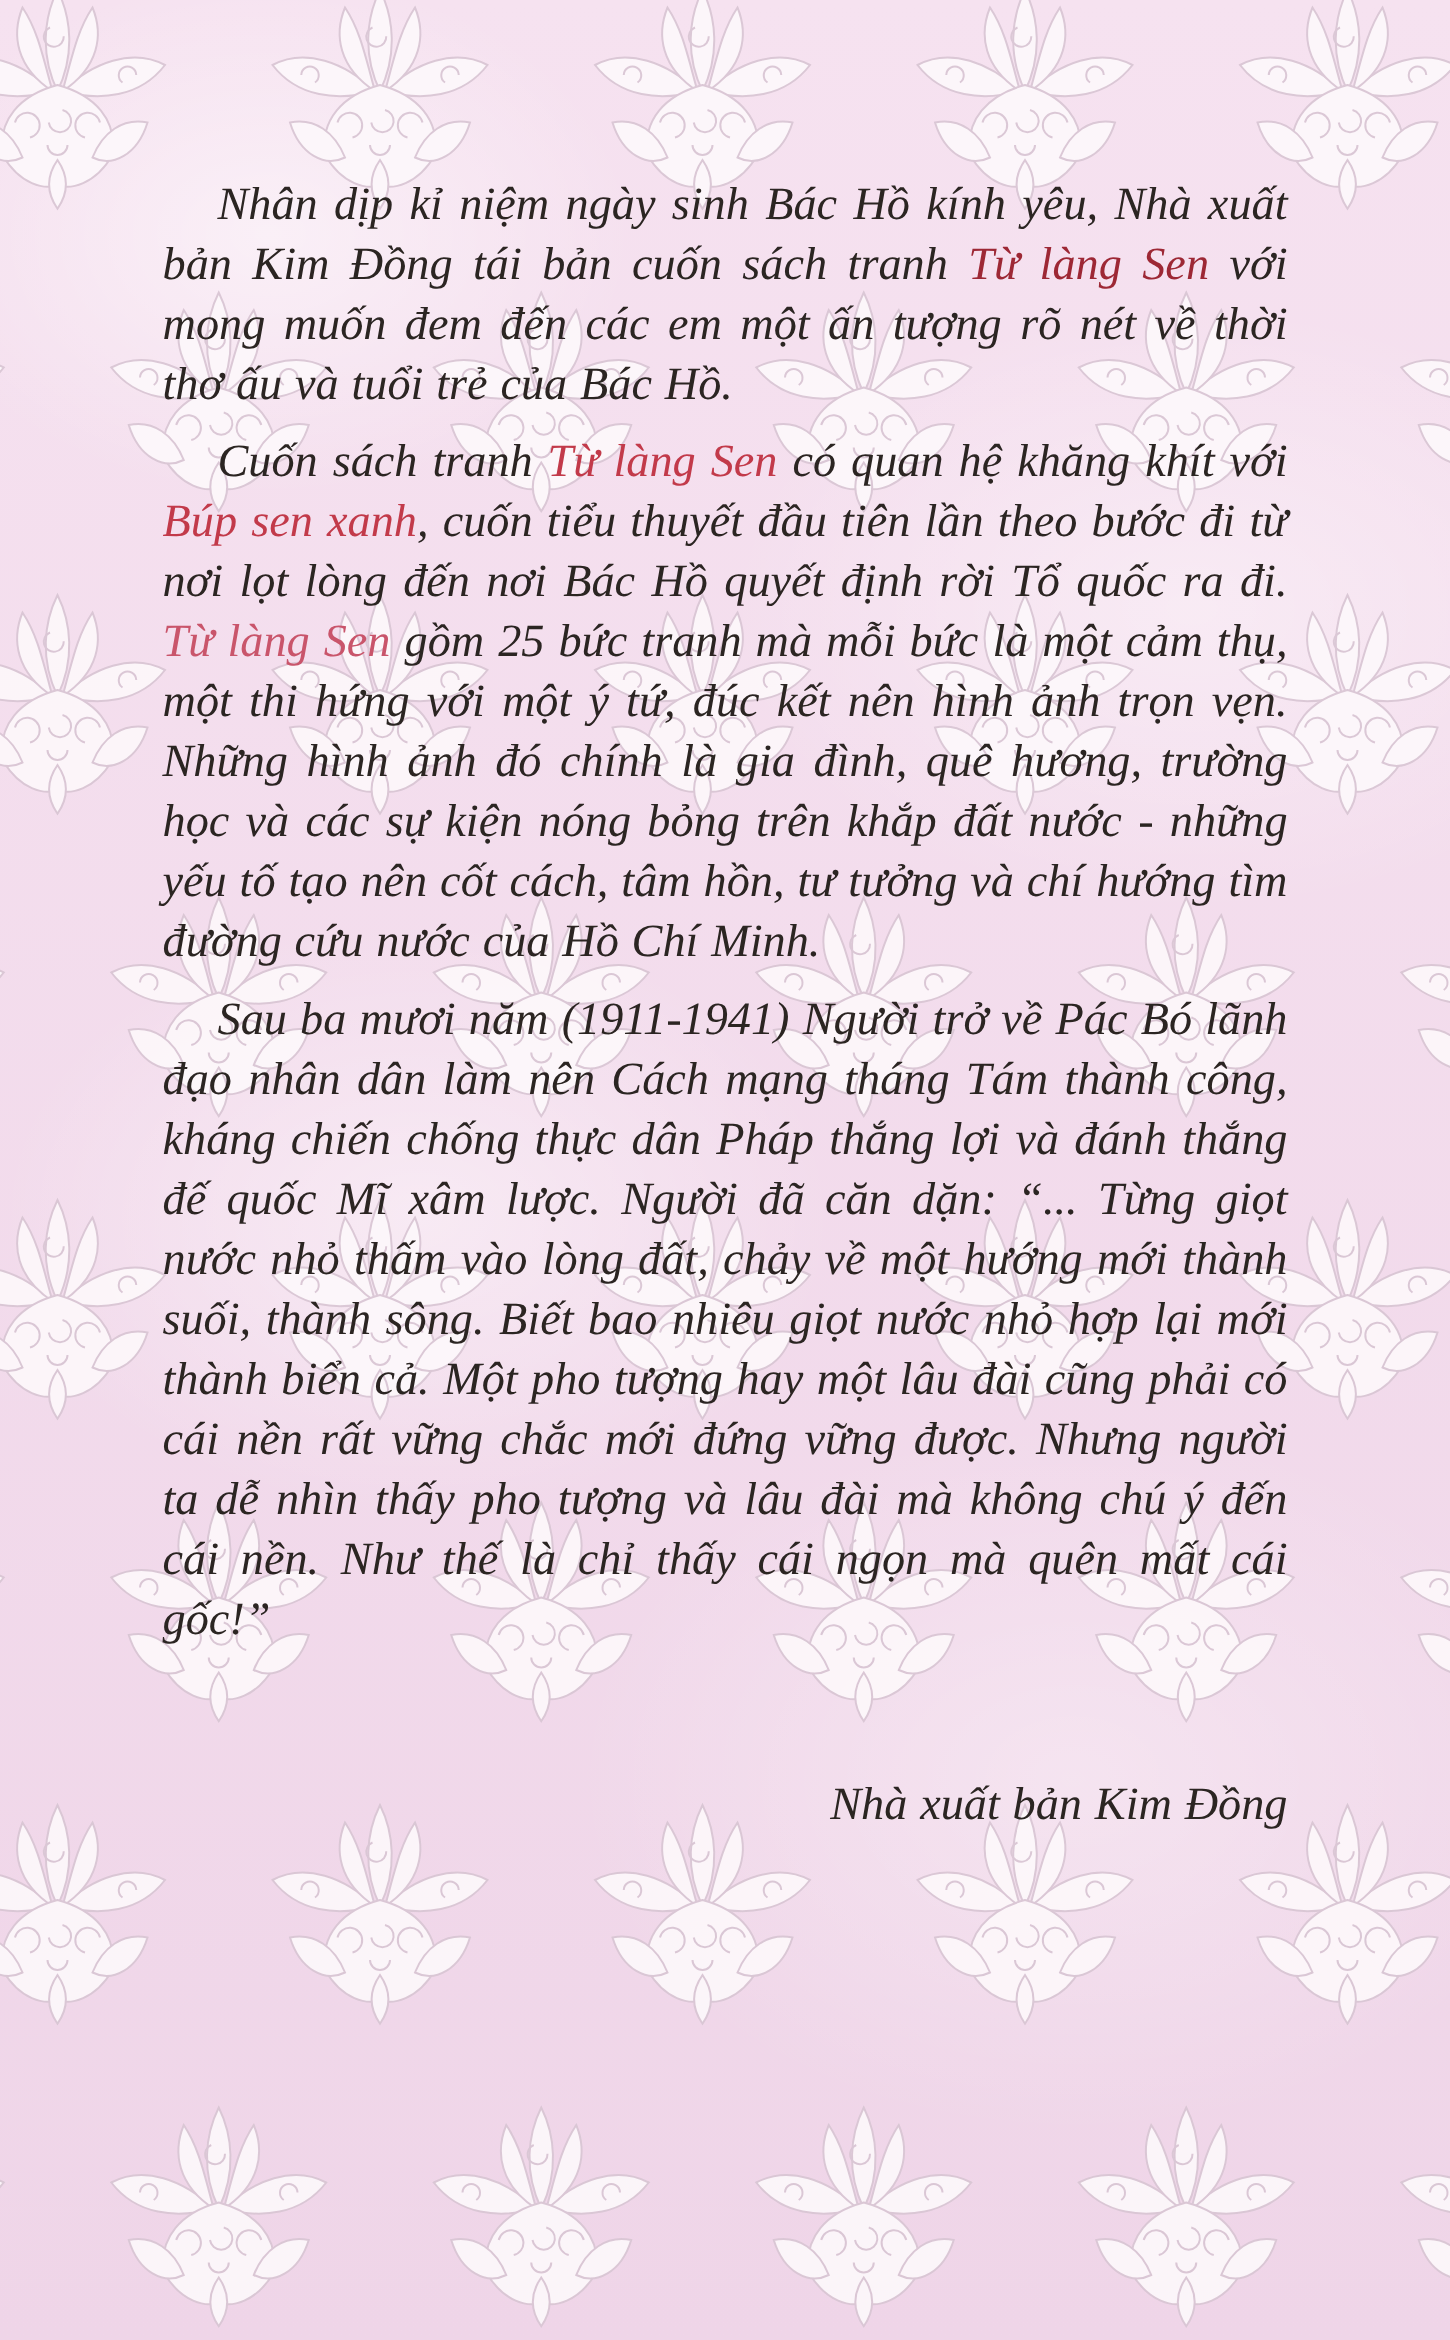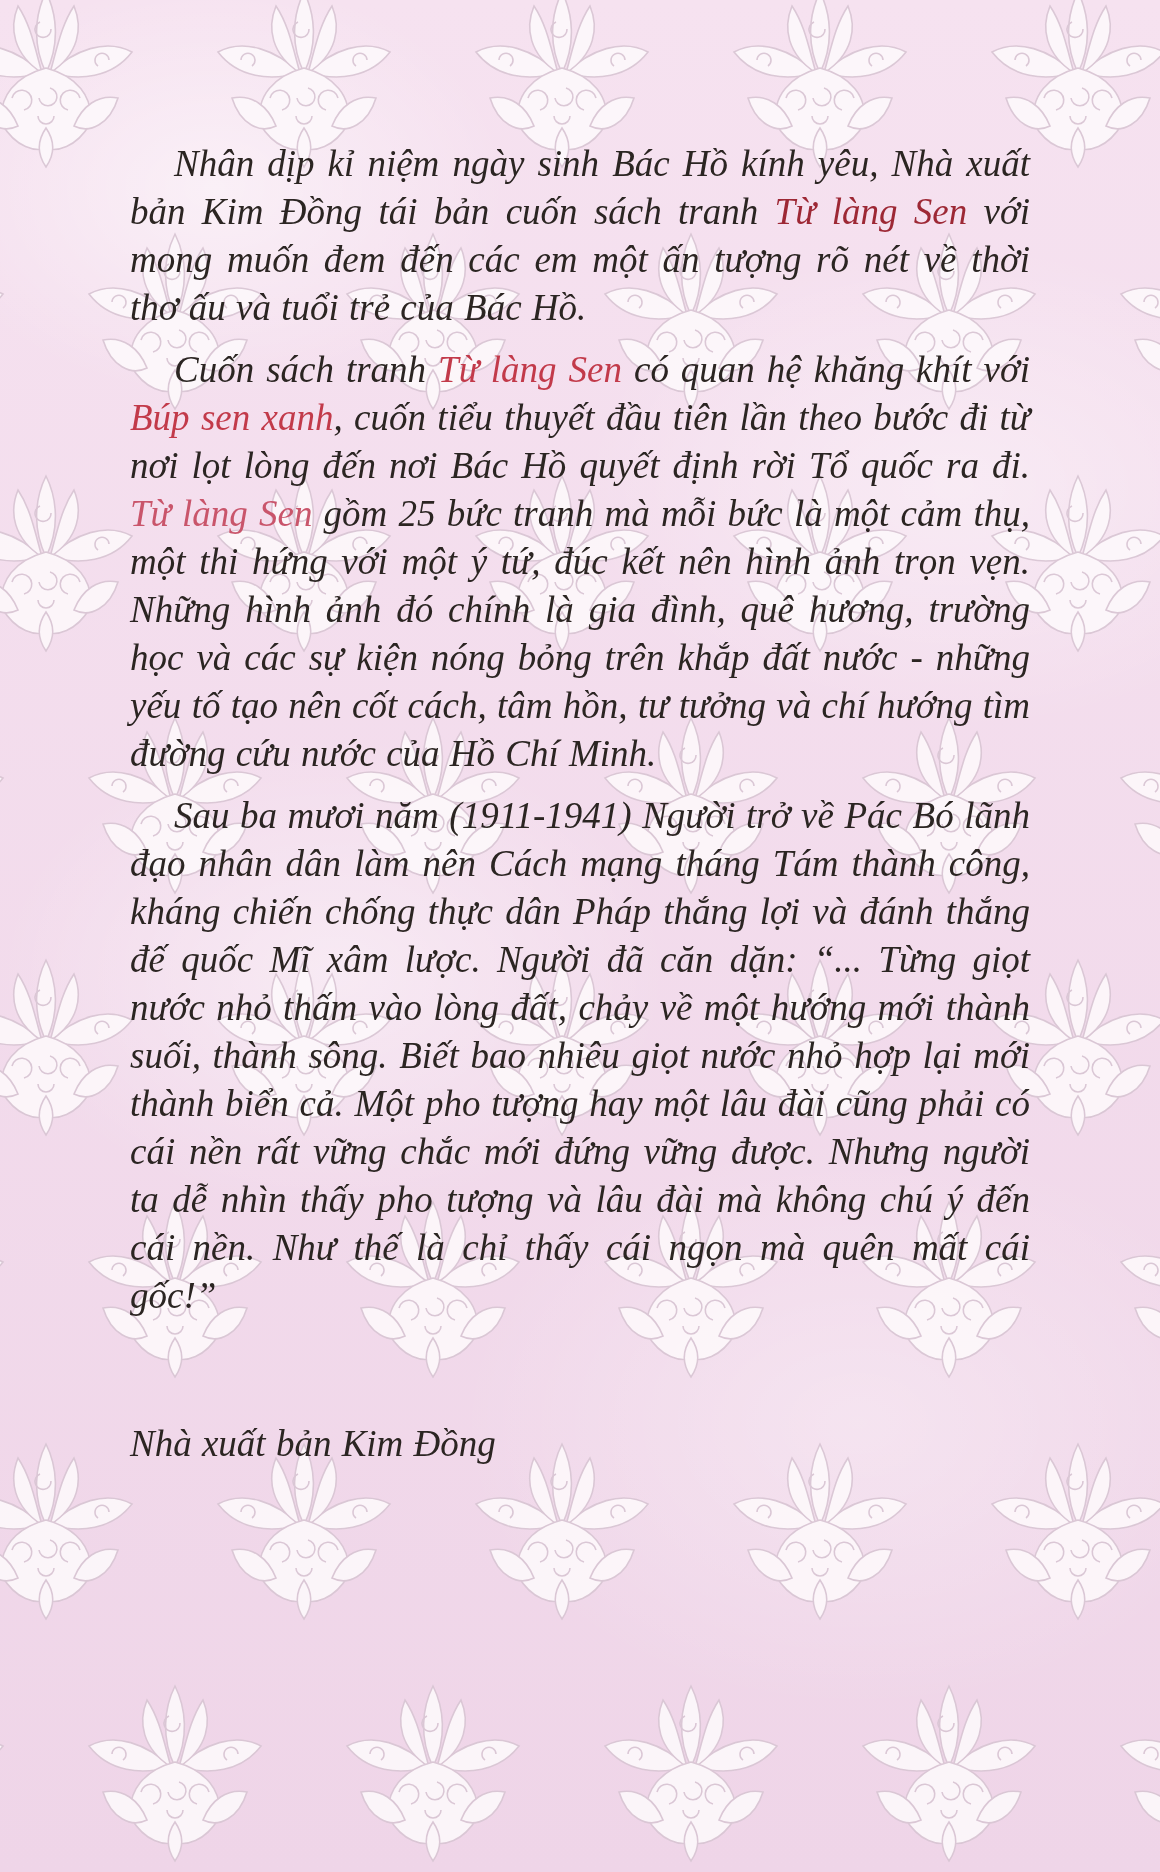--- a/index.html
+++ b/index.html
@@ -28,21 +28,21 @@
     text-align:justify;
     word-spacing:1px;
   }
   .para{margin:0 0 14px 0;text-indent:44px;}
   .seg{white-space:pre-wrap;}
   .accent-dark{color:var(--red-dark,#9d2835);}
   .accent-bright{color:var(--red-bright,#c23a4a);}
   .accent-soft{color:var(--red-soft,#c9556b);}
   .signature{
     margin-top:100px;
-    text-align:left;
+    text-align:right;
     font-size:37px;
     font-style:italic;
     color:var(--ink,#2b2522);
   }
 </style>
 <style>.curl{fill:none;}</style></head>
 <body>
 
 <div class="page">
 

